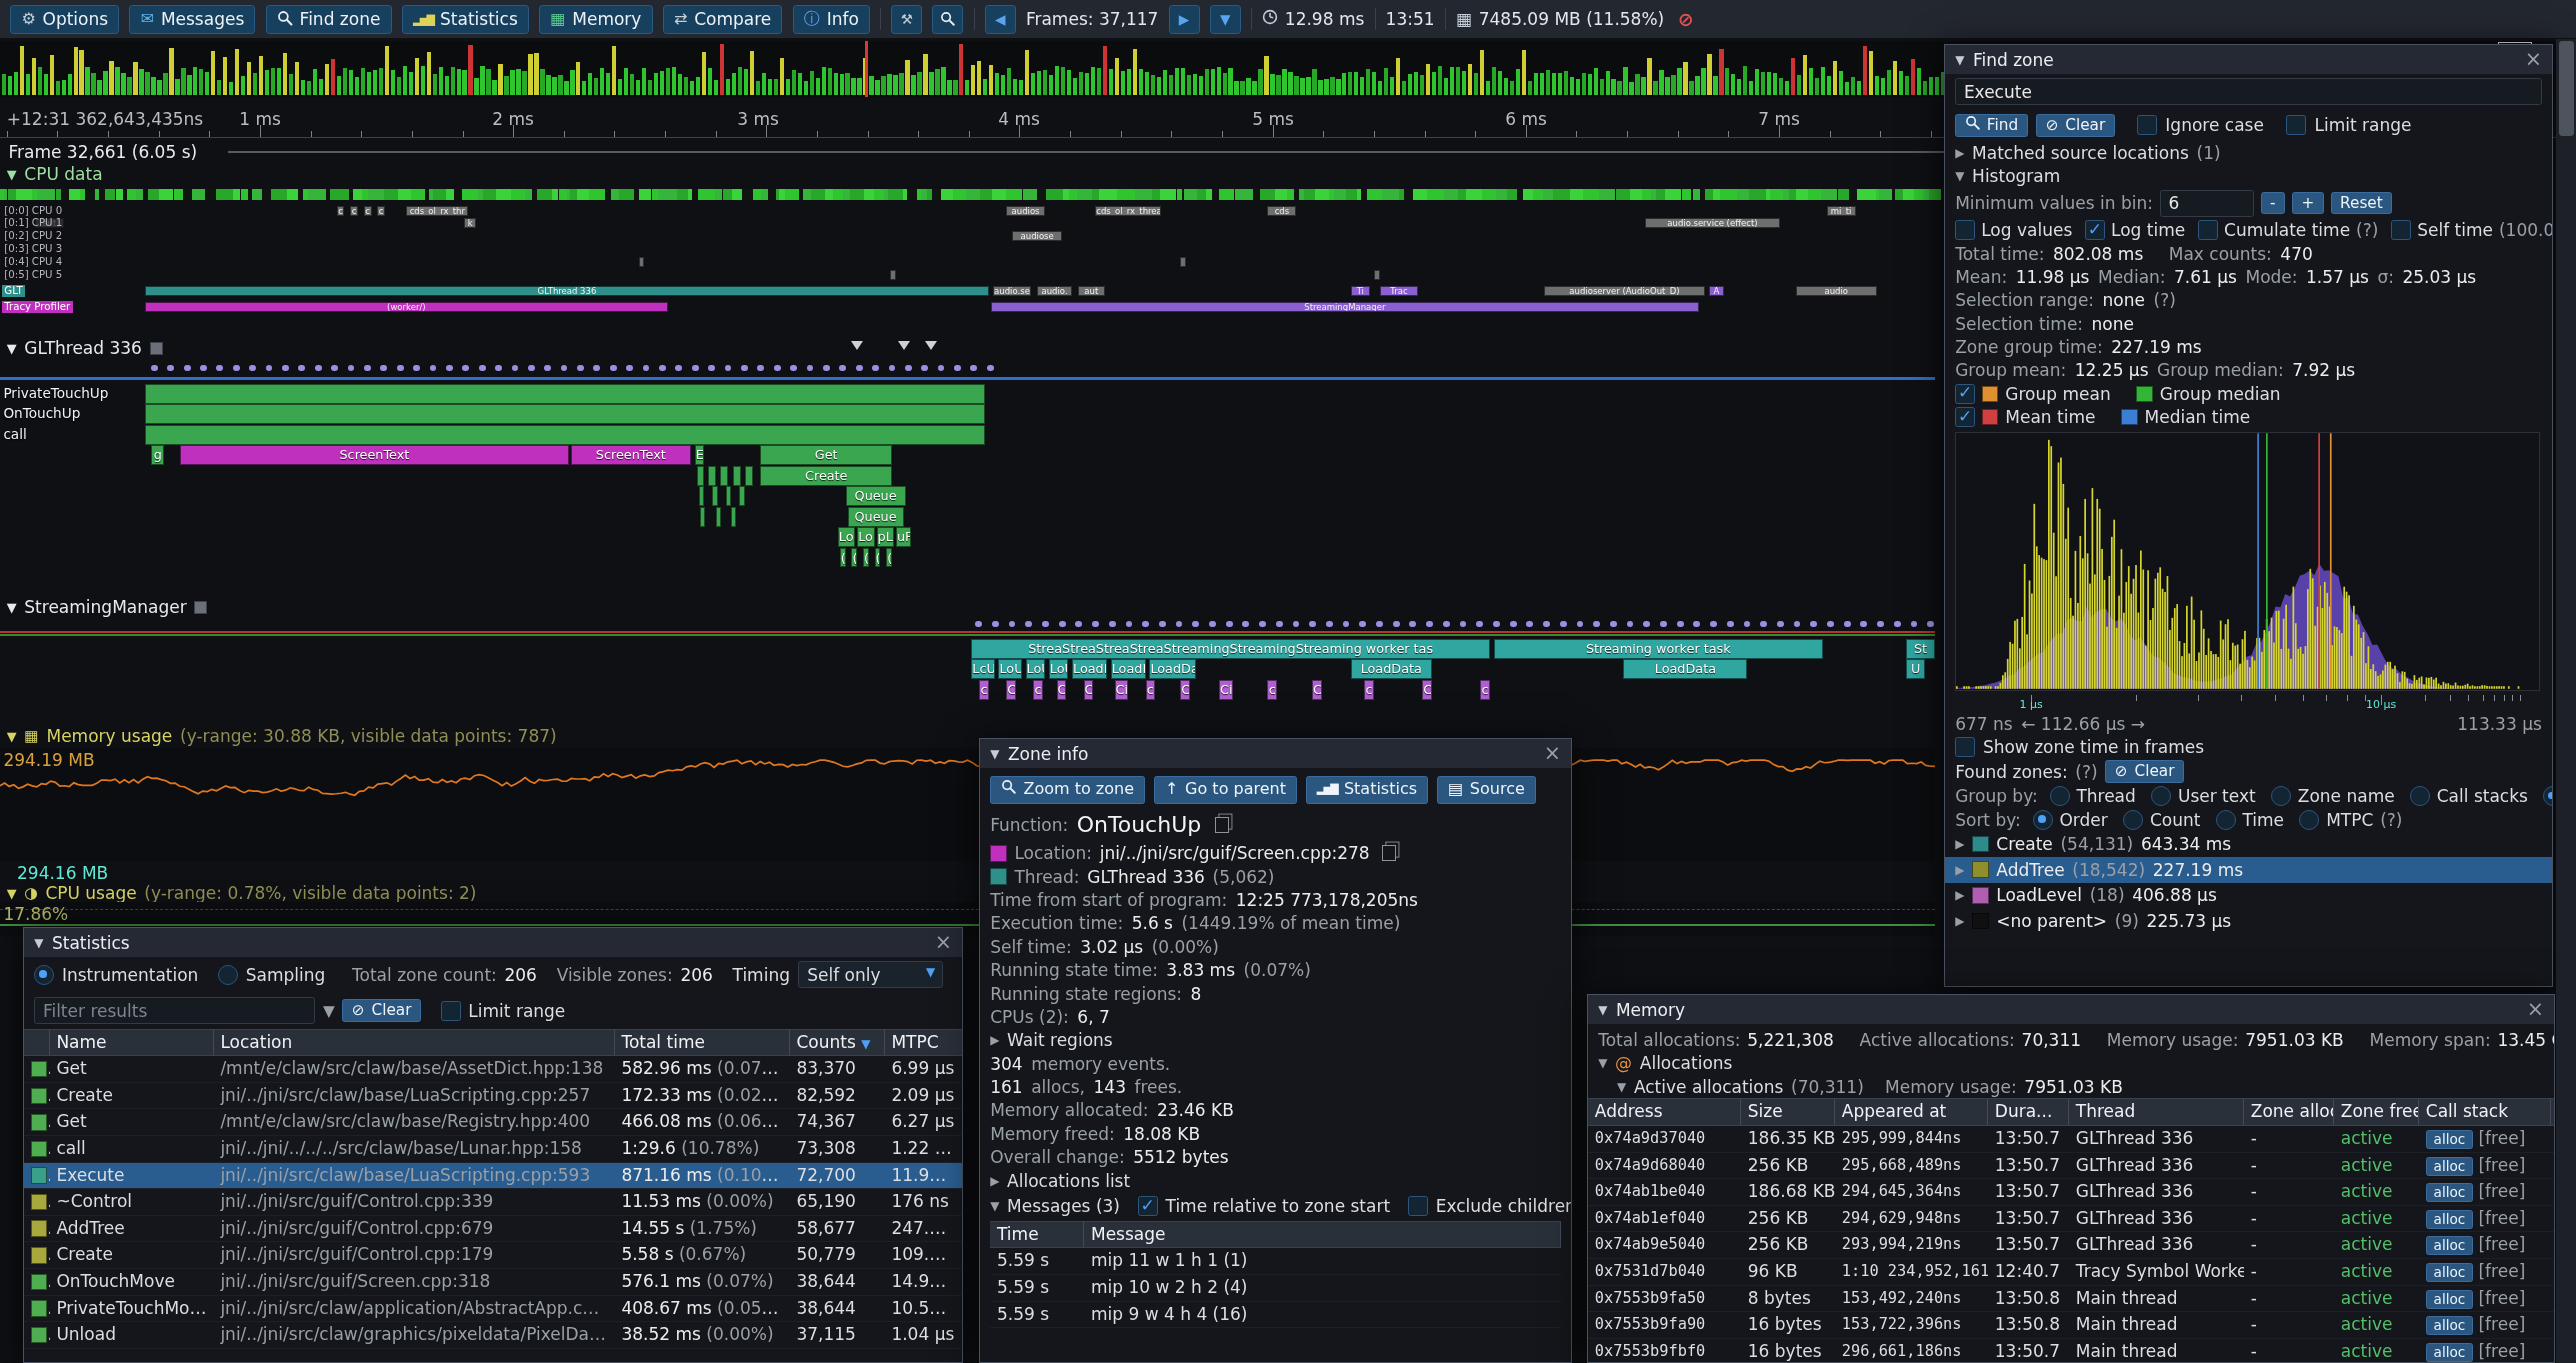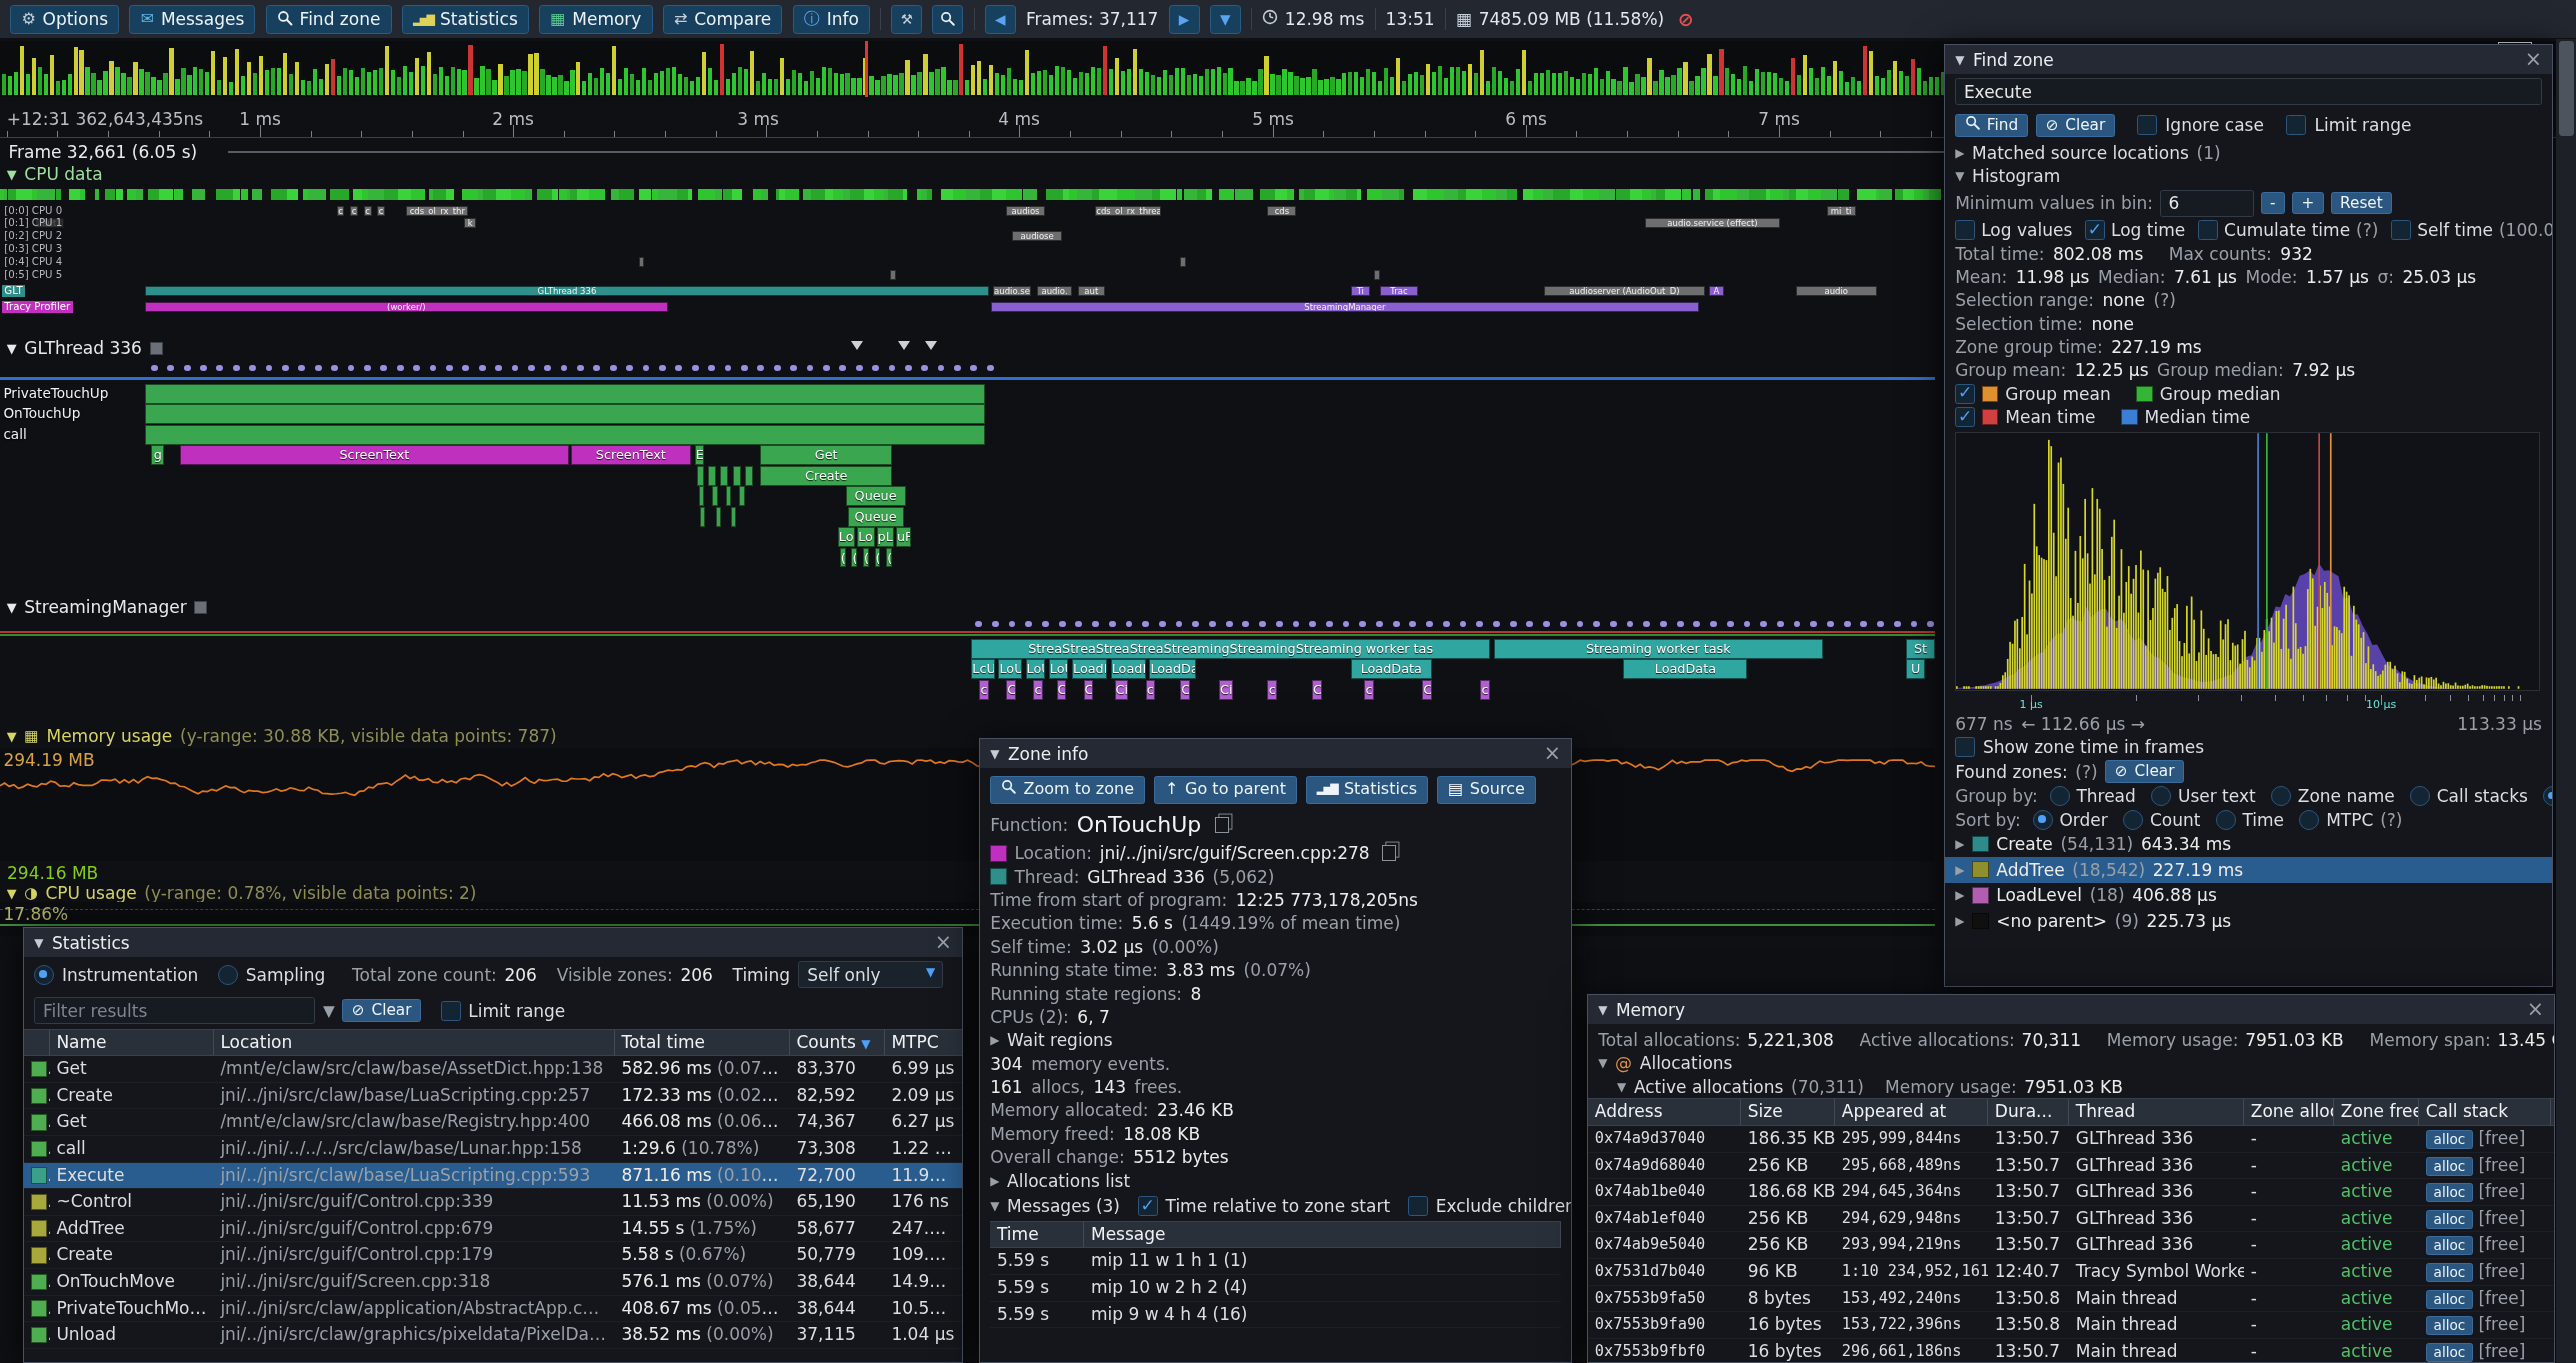--- a/index.html
+++ b/index.html
@@ -34,21 +34,21 @@
   .czone{position:absolute;top:0.9px;height:10.2px;box-sizing:border-box;border:0.9px solid rgba(0,0,0,.6);background:#6e6e6e;color:#f2f2f2;font-size:8.5px;line-height:8.5px;text-align:center;overflow:hidden;white-space:nowrap;}
   .trow{position:relative;width:1935px;height:19.6px;margin-bottom:0.9px;}
   .zone{position:absolute;top:0;height:100%;box-sizing:border-box;border:0.9px solid rgba(0,0,0,.55);color:#fff;font-size:12.8px;line-height:17px;text-align:center;overflow:hidden;white-space:nowrap;text-shadow:0 0.9px 0.9px rgba(0,0,0,.8);}
   .gutter-label{position:absolute;left:3.4px;top:0.9px;color:#f0f2f5;font-size:13.6px;z-index:2;text-shadow:0 0.9px 1.7px #000;}
   .dotrow{position:absolute;left:0;width:1935px;height:10.2px;}
   .dot{position:absolute;top:1.7px;width:6.8px;height:6.8px;border-radius:50%;background:#9b8fe2;}
   .mkr{position:absolute;width:0;height:0;border-left:6px solid transparent;border-right:6px solid transparent;border-top:9.4px solid #ccd1d8;}
   .hline{position:absolute;left:0;width:1935px;}
   #mem-graph{position:absolute;top:748px;left:0;width:1935px;height:113px;background:#0c0d10;}
   #mem-top-label{position:absolute;top:750px;left:3.4px;color:#d8a23e;}
-  #mem-bottom-label{position:absolute;top:863px;left:7px;color:#84cc16;text-align:right;}
+  #mem-bottom-label{position:absolute;top:863px;left:17px;color:#5eead4;text-align:right;}
   #cpuu-graph{position:absolute;top:902px;left:0;width:1935px;height:34px;background:#0c0d10;}
   #cpuu-label{position:absolute;top:904px;left:3.4px;color:#b9b96a;}
   .head-yellow{color:#d6d463;}
   .head-green{color:#9fdf9f;}
   .head-white{color:#e8eaee;}
   .note{color:#8f8f55;}
   
   .win{position:absolute;background:#14161b;border:0.9px solid #4a5160;z-index:10;overflow:hidden;box-shadow:0 5.1px 34px rgba(0,0,0,.75);box-sizing:border-box;}
   .win-title{height:29px;background:#242933;display:flex;align-items:center;gap:8.5px;padding:0 10.2px;color:#eceef2;flex:none;}
   .win-title .tri{color:#c8ccd2;font-size:12px;}
@@ -1445,21 +1445,21 @@
     <span>Cumulate time</span>
     <span class="dim">(?)</span>
     <span class="cb" style="margin-left:6.8px;"></span>
     <span>Self time</span>
     <span class="dim">(100.00%)</span>
   </div>
   <div class="row tight">
     <span class="dim">Total time:</span>
     <span class="val">802.08 ms</span>
     <span class="dim" style="margin-left:17px;">Max counts:</span>
-    <span class="val">932</span>
+    <span class="val">470</span>
   </div>
   <div class="row tight">
     <span class="dim">Mean:</span>
     <span class="val">11.98 µs</span>
     <span class="dim">Median:</span>
     <span class="val">7.61 µs</span>
     <span class="dim">Mode:</span>
     <span class="val">1.57 µs</span>
     <span class="dim">σ:</span>
     <span class="val">25.03 µs</span>

